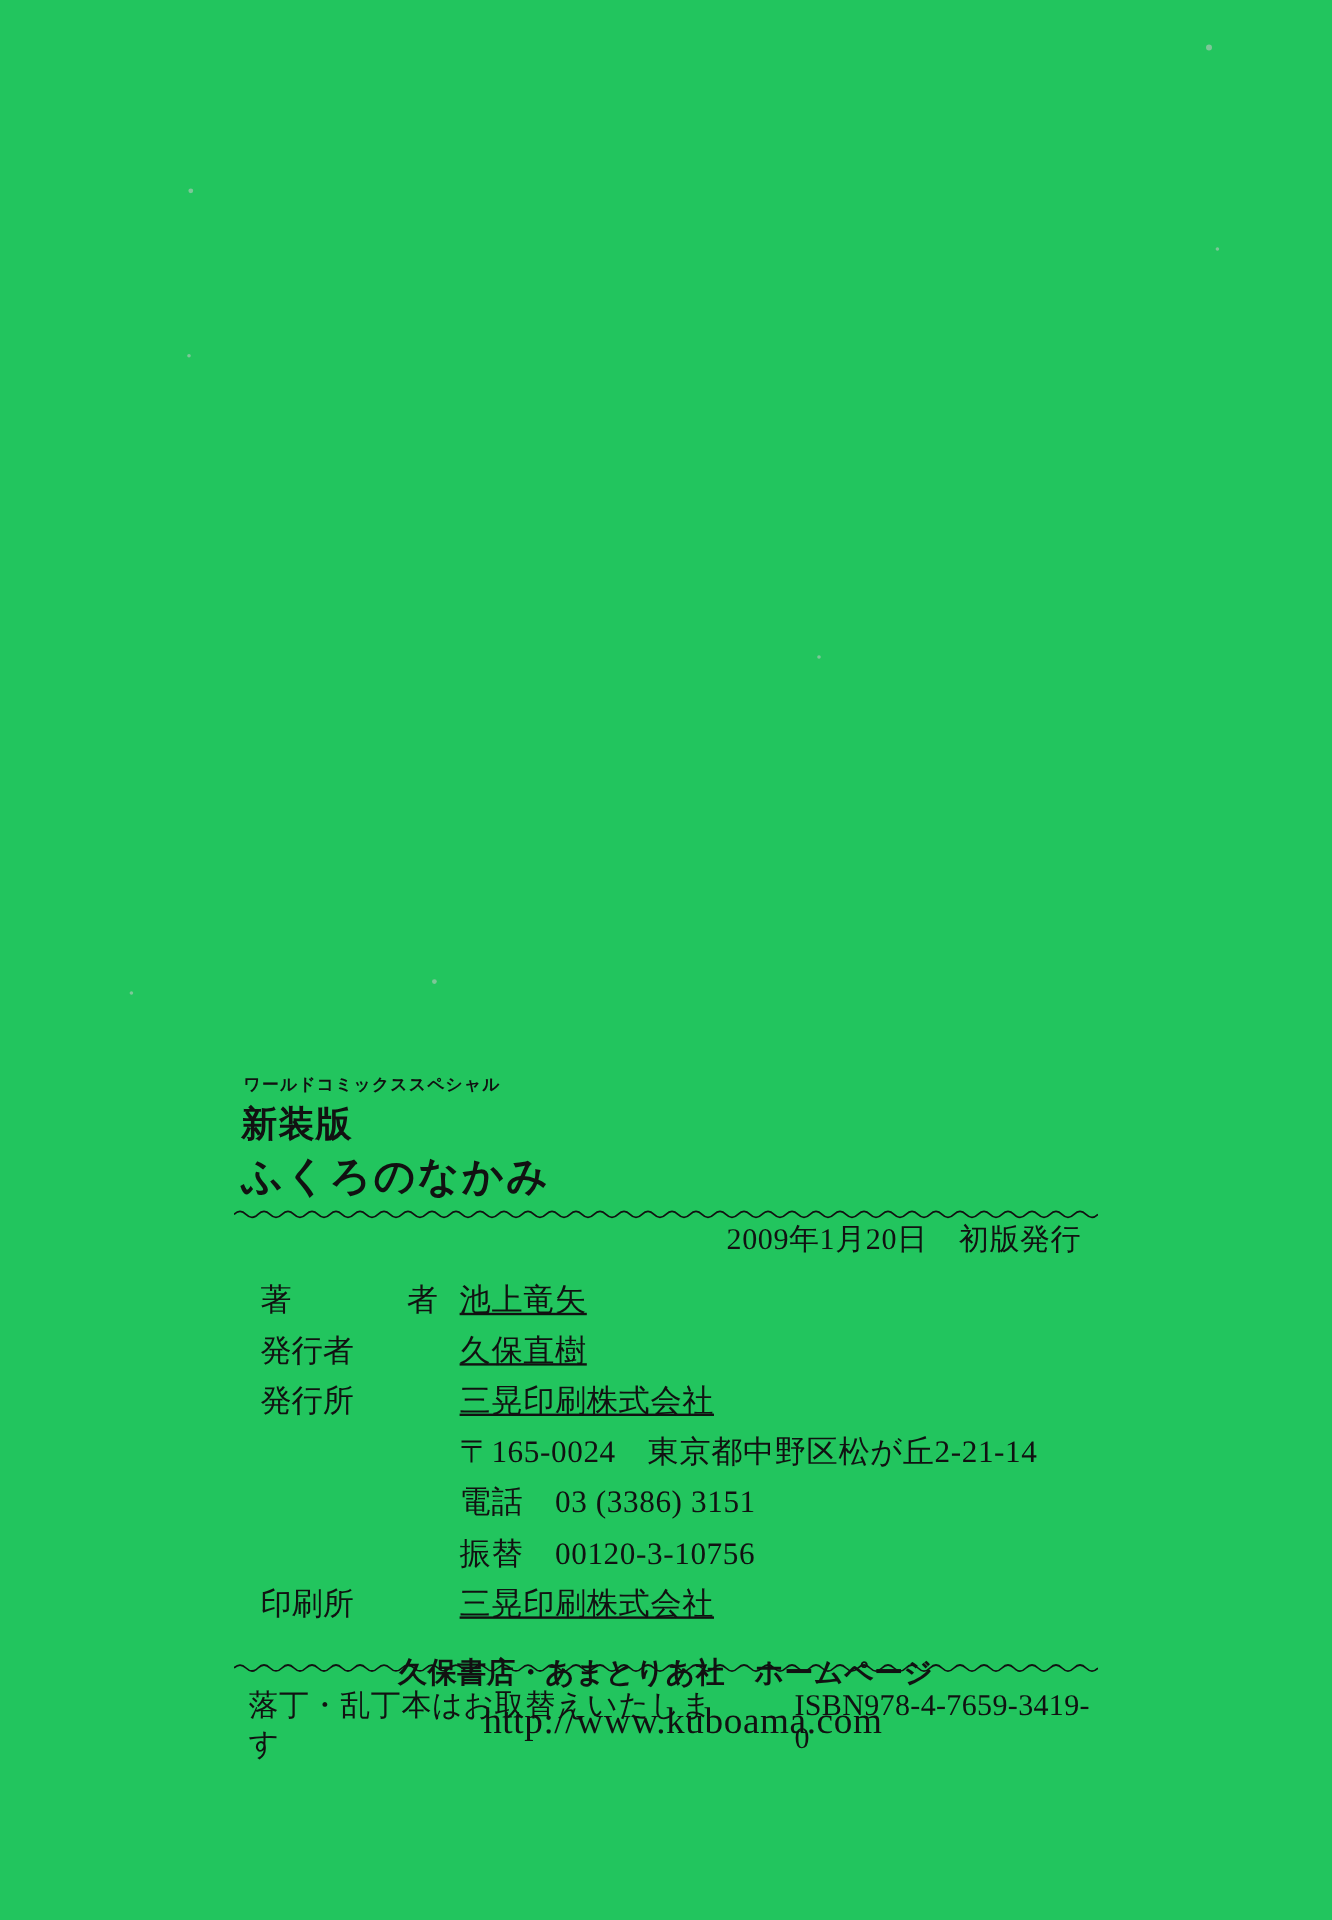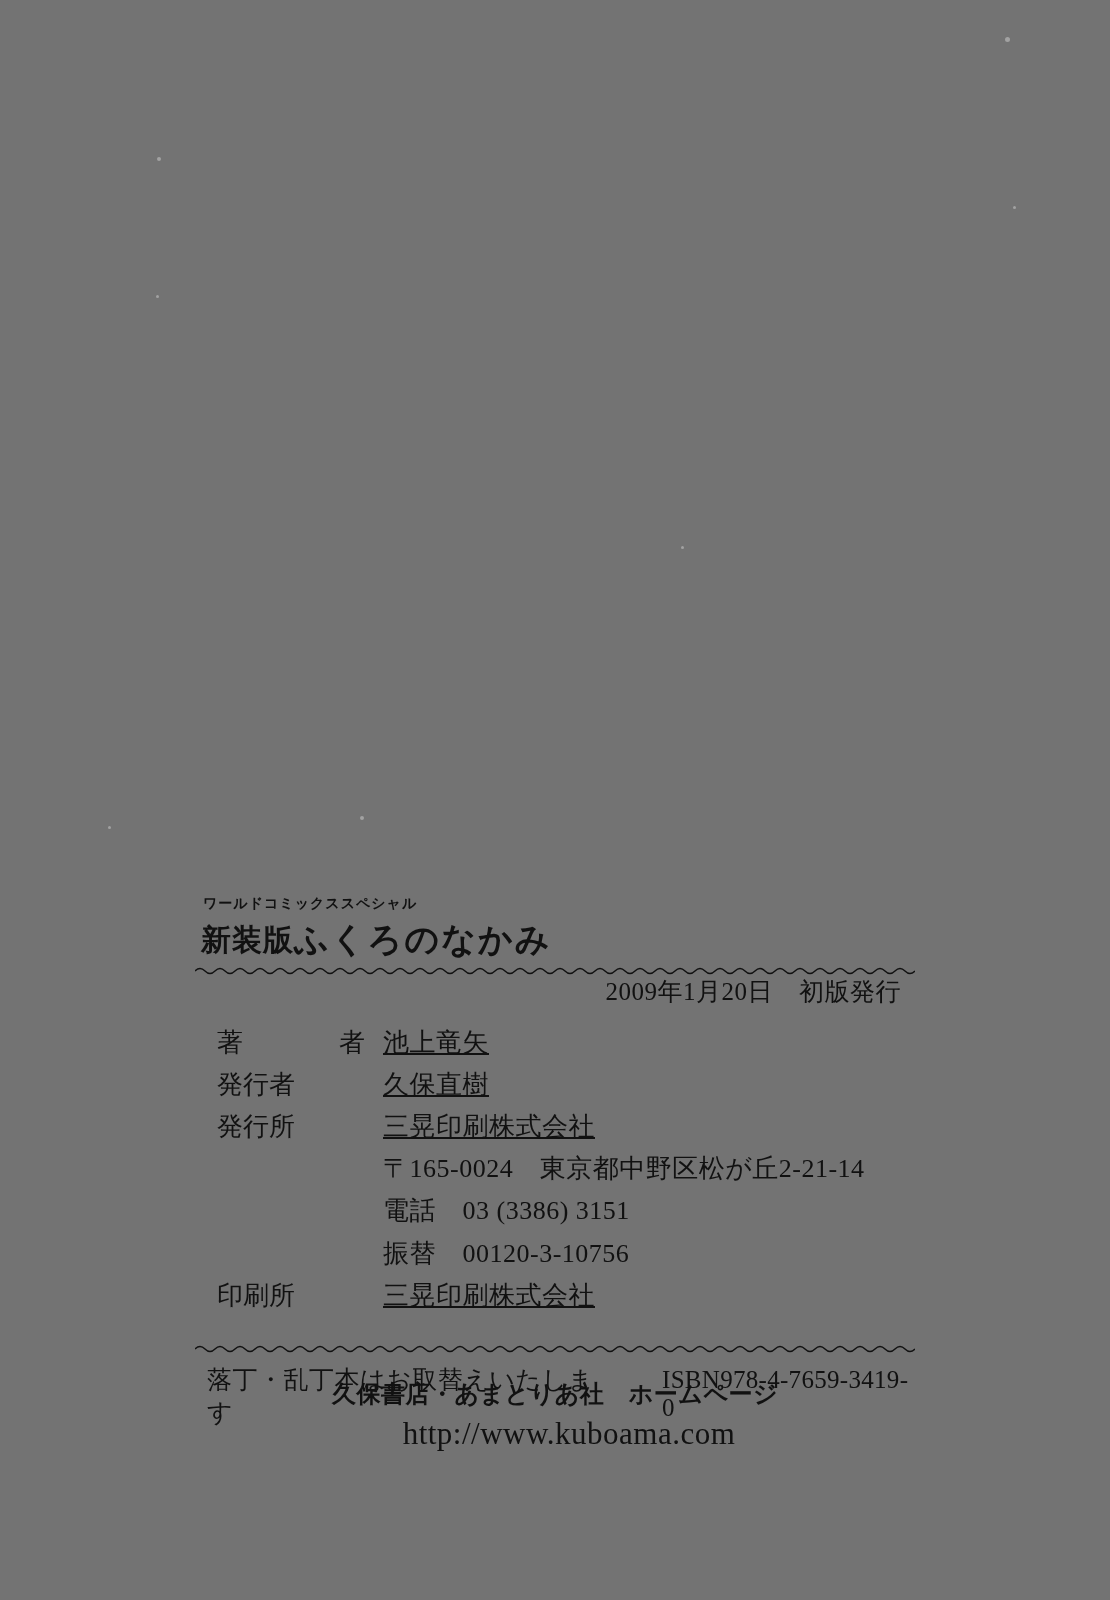--- a/index.html
+++ b/index.html
@@ -12,21 +12,21 @@
     height: 1600px;
     position: relative;
     font-family: "Liberation Serif", serif;
     color: #111111;
     overflow: hidden;
   }
 
   .page {
     position: absolute;
     inset: 0;
-    background: #737373;
+    background: #22c55e;
   }
 
   
   .speck {
     position: absolute;
     background: #c9c9c9;
     border-radius: 50%;
     opacity: .55;
   }
 
@@ -41,22 +41,23 @@
     font-family: "DejaVu Sans", sans-serif;
     font-size: 14px;
     letter-spacing: 1px;
     font-weight: 700;
     margin: 0 0 4px 8px;
     color: #111;
   }
 
   .title-line {
     display: flex;
-    align-items: center;
+    align-items: flex-start;
     margin: 0 0 2px 6px;
+    flex-direction: column;
   }
   .title-shinso {
     font-family: "DejaVu Sans", sans-serif;
     font-weight: 700;
     font-size: 30px;
     letter-spacing: 1px;
   }
   .title-main {
     font-family: "DejaVu Sans", sans-serif;
     font-weight: 700;

